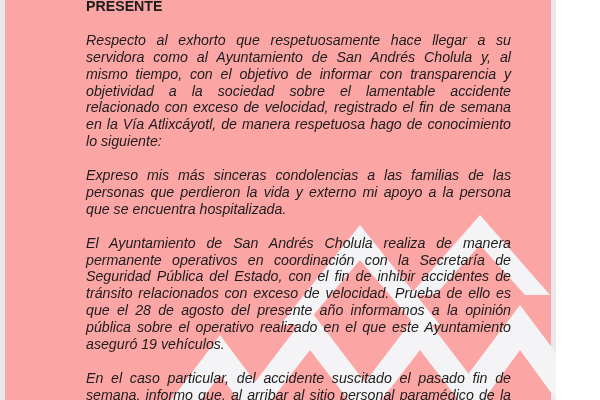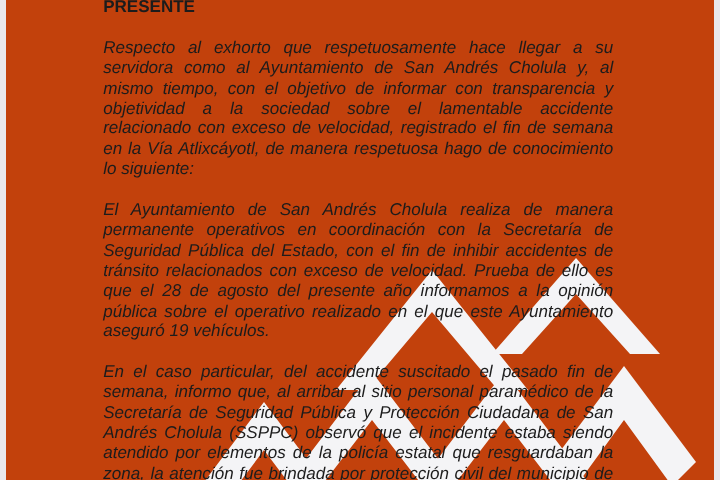--- a/index.html
+++ b/index.html
@@ -5,24 +5,24 @@
     html, body {
       margin: 0;
       padding: 0;
       width: 600px;
       height: 400px;
       overflow: hidden;
       background: #ffffff;
     }
     .viewport {
       position: relative;
-      width: 600px;
+      width: 556px;
       height: 400px;
       overflow: hidden;
-      background: #c2410c;
+      background: #fca5a5;
     }
     .edge-left {
       position: absolute;
       left: 0; top: 0;
       width: 5px; height: 400px;
       background: #e9e9ec;
     }
     .edge-right {
       position: absolute;
       right: 0; top: 0;
@@ -71,17 +71,18 @@
       <polygon points="180,200 260,95 340,200 310,200 260,135 210,200"></polygon>
       <polygon points="300,170 360,90 420,170 400,190 360,135 320,190"></polygon>
       <polygon points="120,110 200,10 280,110 255,110 200,45 145,110"></polygon>
       <polygon points="250,80 320,0 390,80 365,80 320,30 275,80"></polygon>
     </g>
   </svg>
 
   <div class="page">
     <p class="salutation">PRESENTE</p>
     <p class="para">Respecto al exhorto que respetuosamente hace llegar a su servidora como al Ayuntamiento de San Andrés Cholula y, al mismo tiempo, con el objetivo de informar con transparencia y objetividad a la sociedad sobre el lamentable accidente relacionado con exceso de velocidad, registrado el fin de semana en la Vía Atlixcáyotl, de manera respetuosa hago de conocimiento lo siguiente:</p>
+    <p class="para">Expreso mis más sinceras condolencias a las familias de las personas que perdieron la vida y externo mi apoyo a la persona que se encuentra hospitalizada.</p>
     <p class="para">El Ayuntamiento de San Andrés Cholula realiza de manera permanente operativos en coordinación con la Secretaría de Seguridad Pública del Estado, con el fin de inhibir accidentes de tránsito relacionados con exceso de velocidad. Prueba de ello es que el 28 de agosto del presente año informamos a la opinión pública sobre el operativo realizado en el que este Ayuntamiento aseguró 19 vehículos.</p>
     <p class="para">En el caso particular, del accidente suscitado el pasado fin de semana, informo que, al arribar al sitio personal paramédico de la Secretaría de Seguridad Pública y Protección Ciudadana de San Andrés Cholula (SSPPC) observó que el incidente estaba siendo atendido por elementos de la policía estatal que resguardaban la zona, la atención fue brindada por protección civil del municipio de Puebla y por bomberos del Gobierno del Estado.</p>
 
   </div>
 </div>
 
 </body></html>

